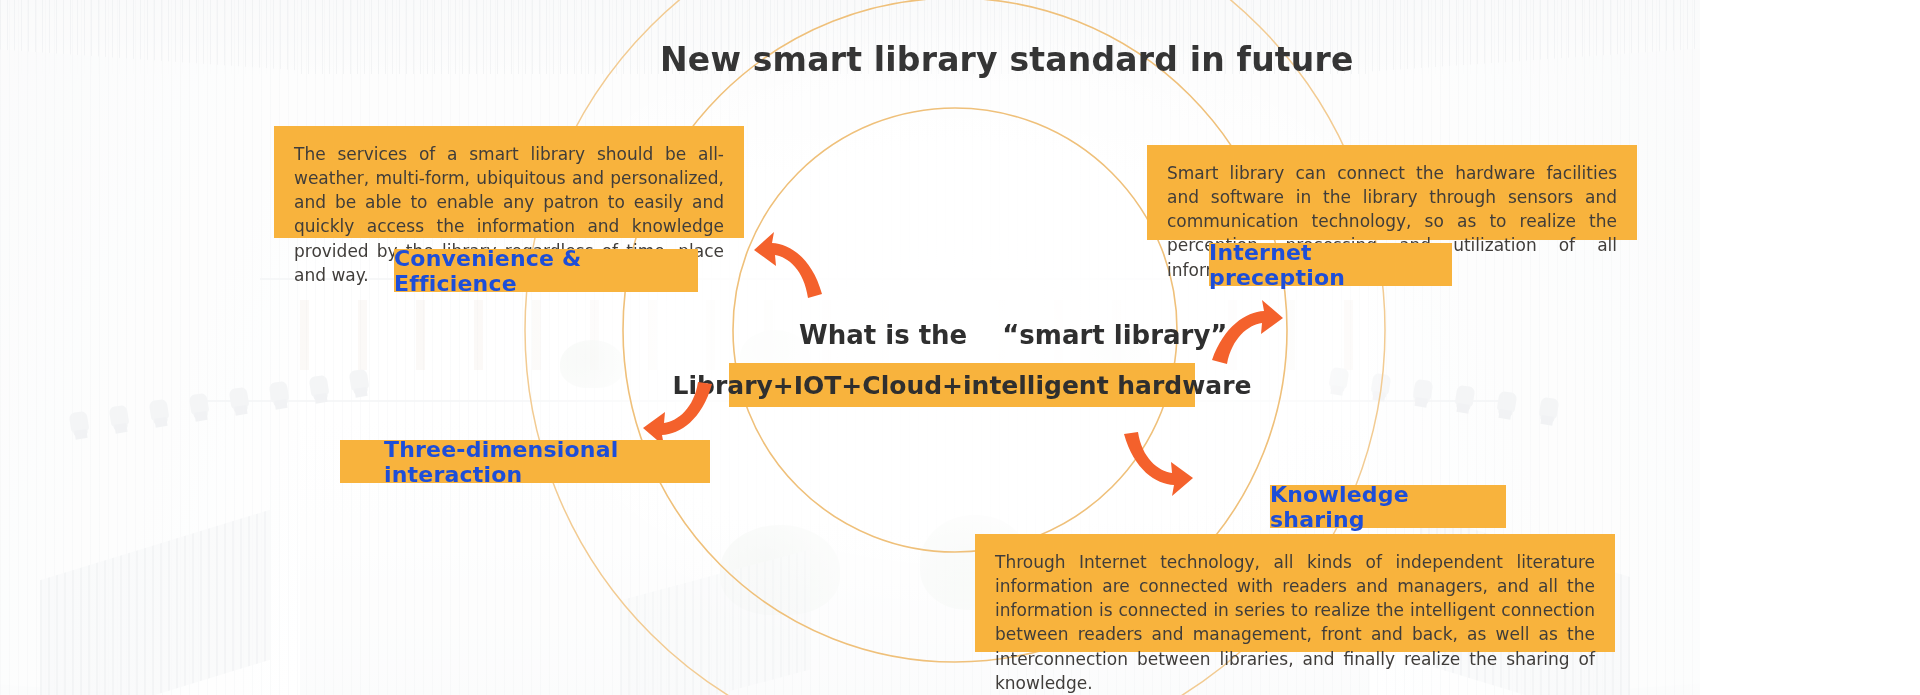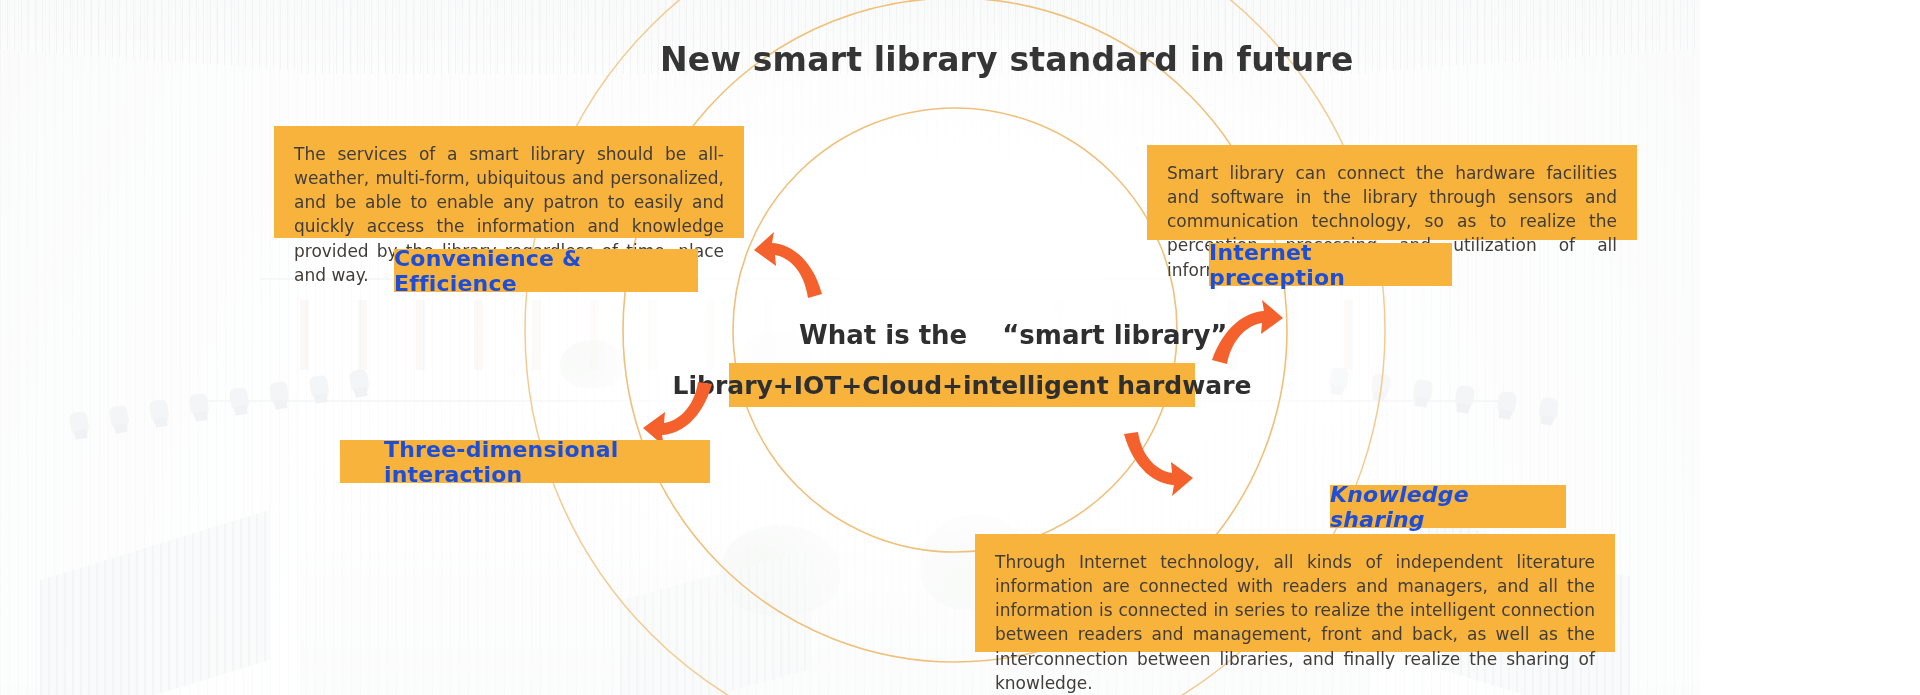--- a/index.html
+++ b/index.html
@@ -234,16 +234,16 @@
              C 38 43, 54 30, 58 4 Z" fill="#F4612C"></path>
   </svg>
 
   <div class="panel panel-label" style="left:340px; top:440px; width:370px; height:43px;padding-left:44px;">Three-dimensional  interaction</div>
 
   <svg class="arrow" style="left:1118px; top:426px;" width="78" height="72" viewBox="0 0 78 72">
     <path d="M6 8 C 16 44, 38 58, 56 59 L 54 70 L 75 52 L 53 36 L 54 47
              C 40 45, 24 32, 20 6 Z" fill="#F4612C"></path>
   </svg>
 
-  <div class="panel panel-label" style="left:1330px; top:485px; width:236px; height:43px;font-style:italic;">Knowledge sharing</div>
+  <div class="panel panel-label" style="left:1270px; top:485px; width:236px; height:43px;">Knowledge sharing</div>
   <div class="panel panel-body" style="left:975px; top:534px; width:640px; height:118px;">Through Internet technology, all kinds of independent literature information are connected with readers and managers, and all the information is connected in series to realize the intelligent connection between readers and management, front and back, as well as the interconnection between libraries, and finally realize the sharing of knowledge.</div>
 
 </div>
 
 </body></html>

